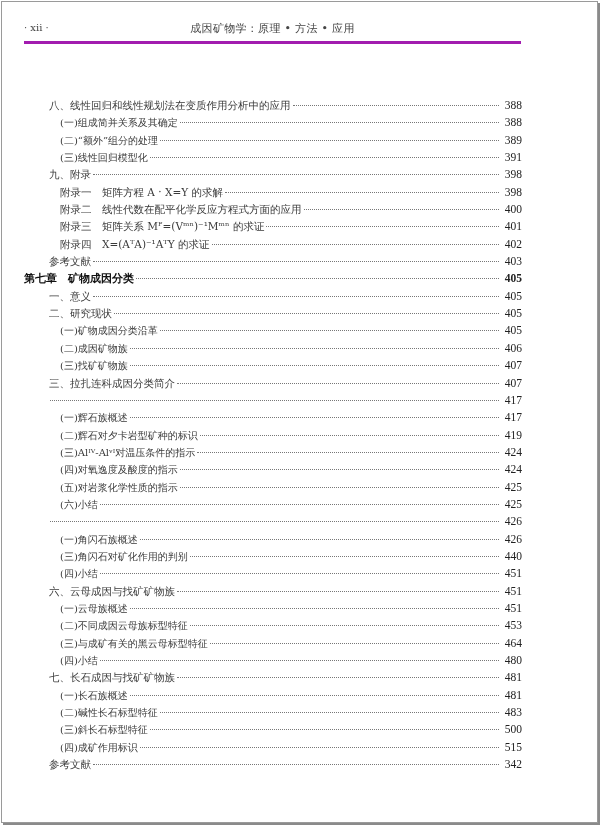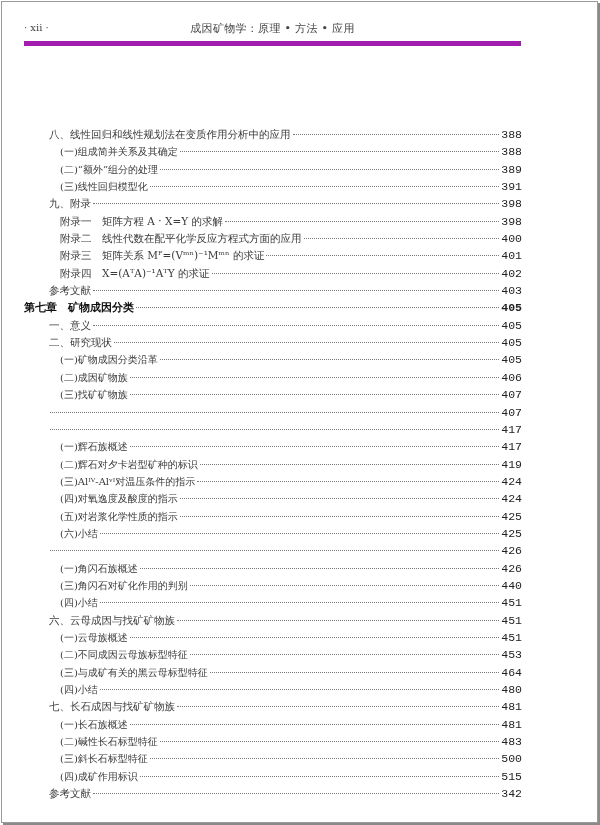--- a/index.html
+++ b/index.html
@@ -6,36 +6,36 @@
   body { width: 600px; height: 825px; position: relative; overflow: hidden; }
   .page {
     position: absolute; left: 1px; top: 1px; width: 595px; height: 820px;
     background: #fff; border: 1px solid #9a9a9a;
     box-shadow: 2px 2px 0 #8a8a8a;
     font-family: "DejaVu Serif", "Liberation Serif", serif;
     color: #333;
   }
   .header {
     position: absolute; left: 22px; top: 17px; width: 497px; height: 22px;
-    border-bottom: 5px solid #a21caf;
+    border-bottom: 3px solid #a21caf;
     font-size: 11px; color: #444;
   }
   .header .folio { position: absolute; left: 0; top: 3px; font-size: 10px; }
   .header .title { position: absolute; left: 0; right: 0; top: 2px; text-align: center; letter-spacing: 0.3px; }
-  .toc { position: absolute; left: 0; top: 124px; width: 520px; }
+  .toc { position: absolute; left: 0; top: 95px; width: 520px; }
   .row {
     position: relative; height: 17.35px; line-height: 17.35px;
     display: flex; align-items: baseline; font-size: 10.5px; color: #3a3a3a;
   }
   .row .label { white-space: nowrap; padding-right: 1px; }
   .row .dots {
     flex: 1; height: 1px; margin: 0 1px;
     border-bottom: 1px dotted #777; position: relative; top: -3px;
   }
-  .row .page-num { font-family: Liberation Mono, monospace; font-size: 11.5px; color: #222; width: 22px; text-align: right; }
+  .row .page-num { font-family: Liberation Serif, serif; font-size: 11.5px; color: #222; width: 22px; text-align: right; }
   .lv-chapter { padding-left: 22px; font-weight: bold; color: #111; font-size: 11px; }
   .lv-chapter .label { font-weight: bold; }
   .lv1 { padding-left: 47px; }
   .lv2 { padding-left: 58px; font-size: 10px; }
   .lv-app { padding-left: 58px; }
   .lv-ref { padding-left: 47px; justify-content: flex-end; }
 </style>
 </head>
 <body>
 
@@ -119,20 +119,21 @@
     <span class="label">(二)成因矿物族</span>
     <span class="dots"></span>
     <span class="page-num">406</span>
   </div>
       <div class="row lv2">
     <span class="label">(三)找矿矿物族</span>
     <span class="dots"></span>
     <span class="page-num">407</span>
   </div>
       <div class="row lv1">
+    <span class="label">三、拉扎连科成因分类简介</span>
     <span class="dots"></span>
     <span class="page-num">407</span>
   </div>
       <div class="row lv1">
     <span class="dots"></span>
     <span class="page-num">417</span>
   </div>
       <div class="row lv2">
     <span class="label">(一)辉石族概述</span>
     <span class="dots"></span>

